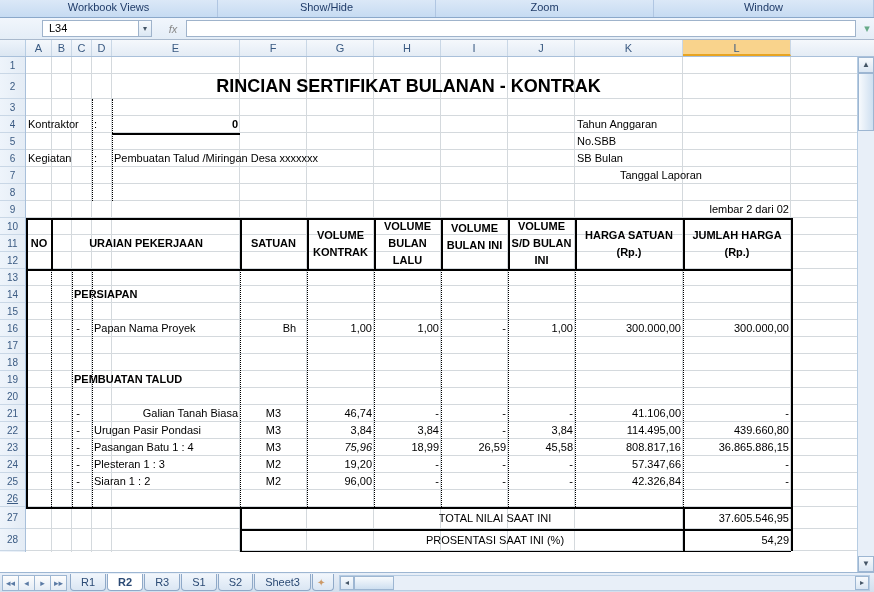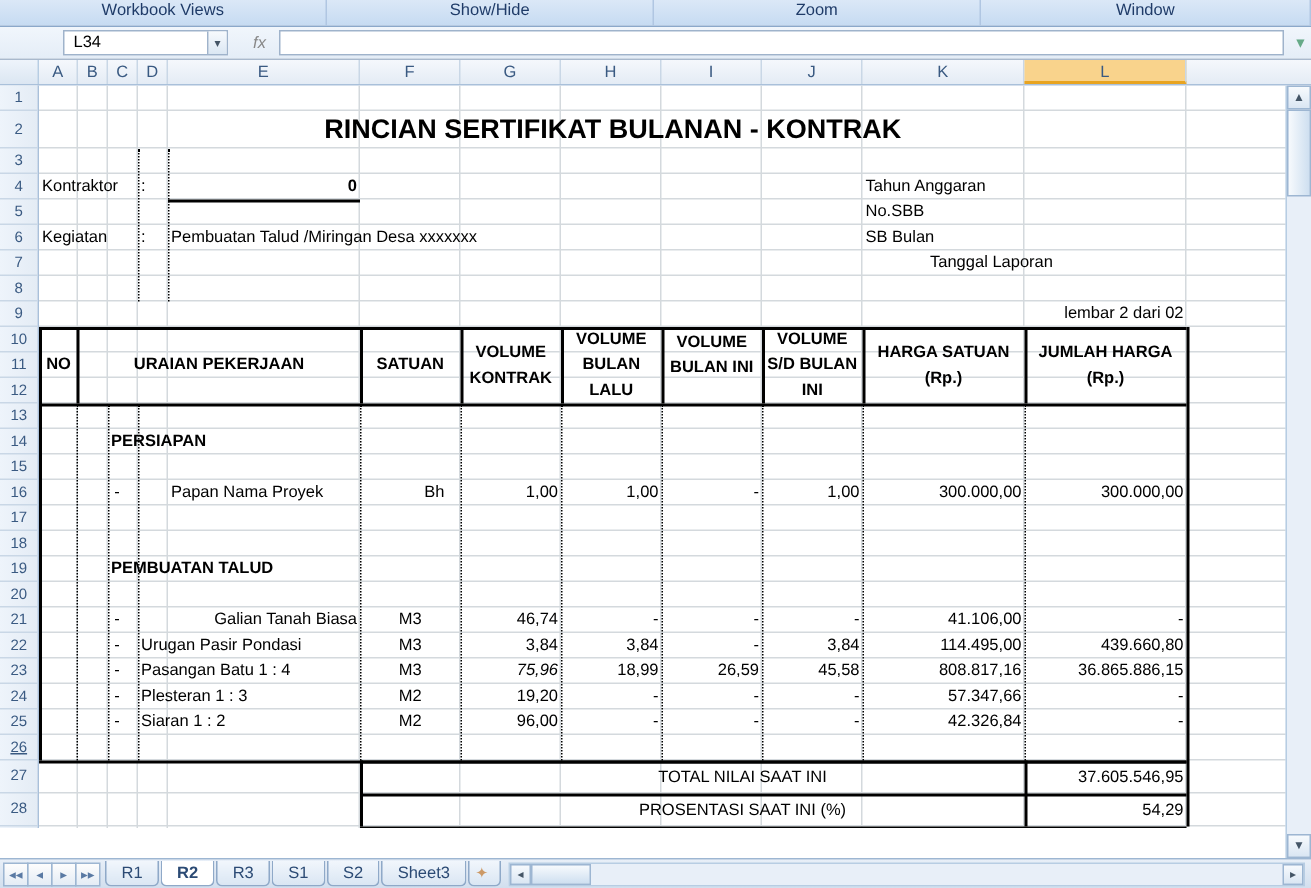--- a/index.html
+++ b/index.html
@@ -187,21 +187,21 @@
         <div class="cell b c" style="left: 214px; top: 161px; width: 67px; height: 51px; display: flex; align-items: center; justify-content: center; white-space: normal; padding: 0px 3px;">SATUAN</div>
         <div class="cell b c" style="left: 281px; top: 161px; width: 67px; height: 51px; display: flex; align-items: center; justify-content: center; white-space: normal; padding: 17px 3px;">VOLUME KONTRAK</div>
         <div class="cell b c" style="left: 348px; top: 161px; width: 67px; height: 51px; display: flex; align-items: center; justify-content: center; white-space: normal; padding: 0px 3px;">VOLUME BULAN LALU</div>
         <div class="cell b c" style="left: 415px; top: 161px; width: 67px; height: 37px; display: flex; align-items: center; justify-content: center; white-space: normal; padding: 0px 3px;">VOLUME BULAN INI</div>
         <div class="cell b c" style="left: 482px; top: 161px; width: 67px; height: 51px; display: flex; align-items: center; justify-content: center; white-space: normal; padding: 0px 3px;">VOLUME S/D BULAN INI</div>
         <div class="cell b c" style="left: 549px; top: 161px; width: 108px; height: 51px; display: flex; align-items: center; justify-content: center; white-space: normal; padding: 0px 3px;">HARGA SATUAN (Rp.)</div>
         <div class="cell b c" style="left: 657px; top: 161px; width: 108px; height: 51px; display: flex; align-items: center; justify-content: center; white-space: normal; padding: 0px 3px;">JUMLAH HARGA (Rp.)</div>
         <div class="cell b" style="left: 46px; top: 229px; width: 180px; height: 17px; line-height: 17px;">PERSIAPAN</div>
         <div class="cell b" style="left: 46px; top: 314px; width: 180px; height: 17px; line-height: 17px;">PEMBUATAN TALUD</div>
         <div class="cell c" style="left: 46px; top: 263px; width: 12px; height: 17px; line-height: 17px;">-</div>
-        <div class="cell " style="left: 66px; top: 263px; width: 148px; height: 17px; line-height: 17px; margin-left: 20px;">Papan Nama Proyek</div>
+        <div class="cell " style="left: 66px; top: 263px; width: 148px; height: 17px; line-height: 17px;">Papan Nama Proyek</div>
         <div class="cell c" style="left: 230px; top: 263px; width: 67px; height: 17px; line-height: 17px;">Bh</div>
         <div class="cell r" style="left: 281px; top: 263px; width: 67px; height: 17px; line-height: 17px;">1,00</div>
         <div class="cell r" style="left: 348px; top: 263px; width: 67px; height: 17px; line-height: 17px;">1,00</div>
         <div class="cell r" style="left: 415px; top: 263px; width: 67px; height: 17px; line-height: 17px;">-</div>
         <div class="cell r" style="left: 482px; top: 263px; width: 67px; height: 17px; line-height: 17px;">1,00</div>
         <div class="cell r" style="left: 549px; top: 263px; width: 108px; height: 17px; line-height: 17px;">300.000,00</div>
         <div class="cell r" style="left: 657px; top: 263px; width: 108px; height: 17px; line-height: 17px;">300.000,00</div>
         <div class="cell c" style="left: 46px; top: 348px; width: 12px; height: 17px; line-height: 17px;">-</div>
         <div class="cell " style="left: 66px; top: 348px; width: 148px; height: 17px; line-height: 17px; text-align: right;">Galian Tanah Biasa</div>
         <div class="cell c" style="left: 214px; top: 348px; width: 67px; height: 17px; line-height: 17px;">M3</div>

